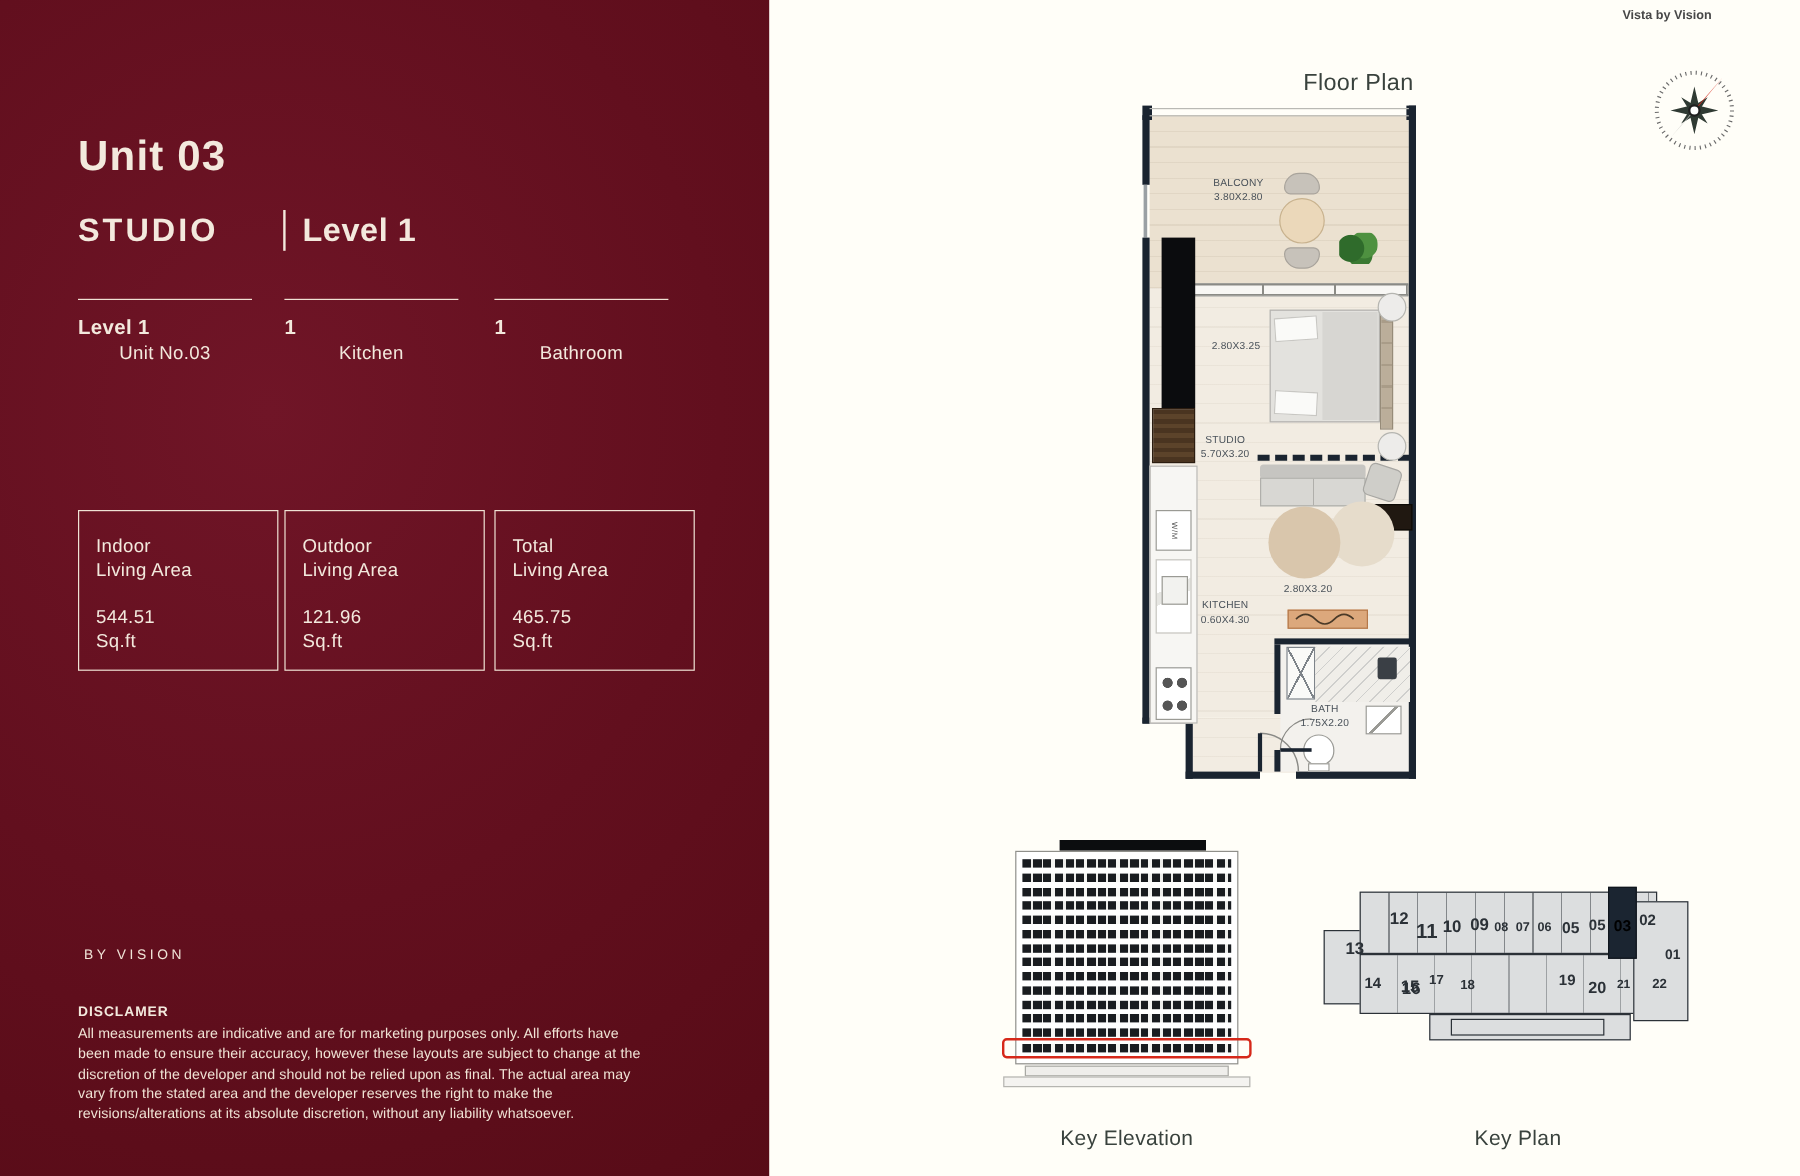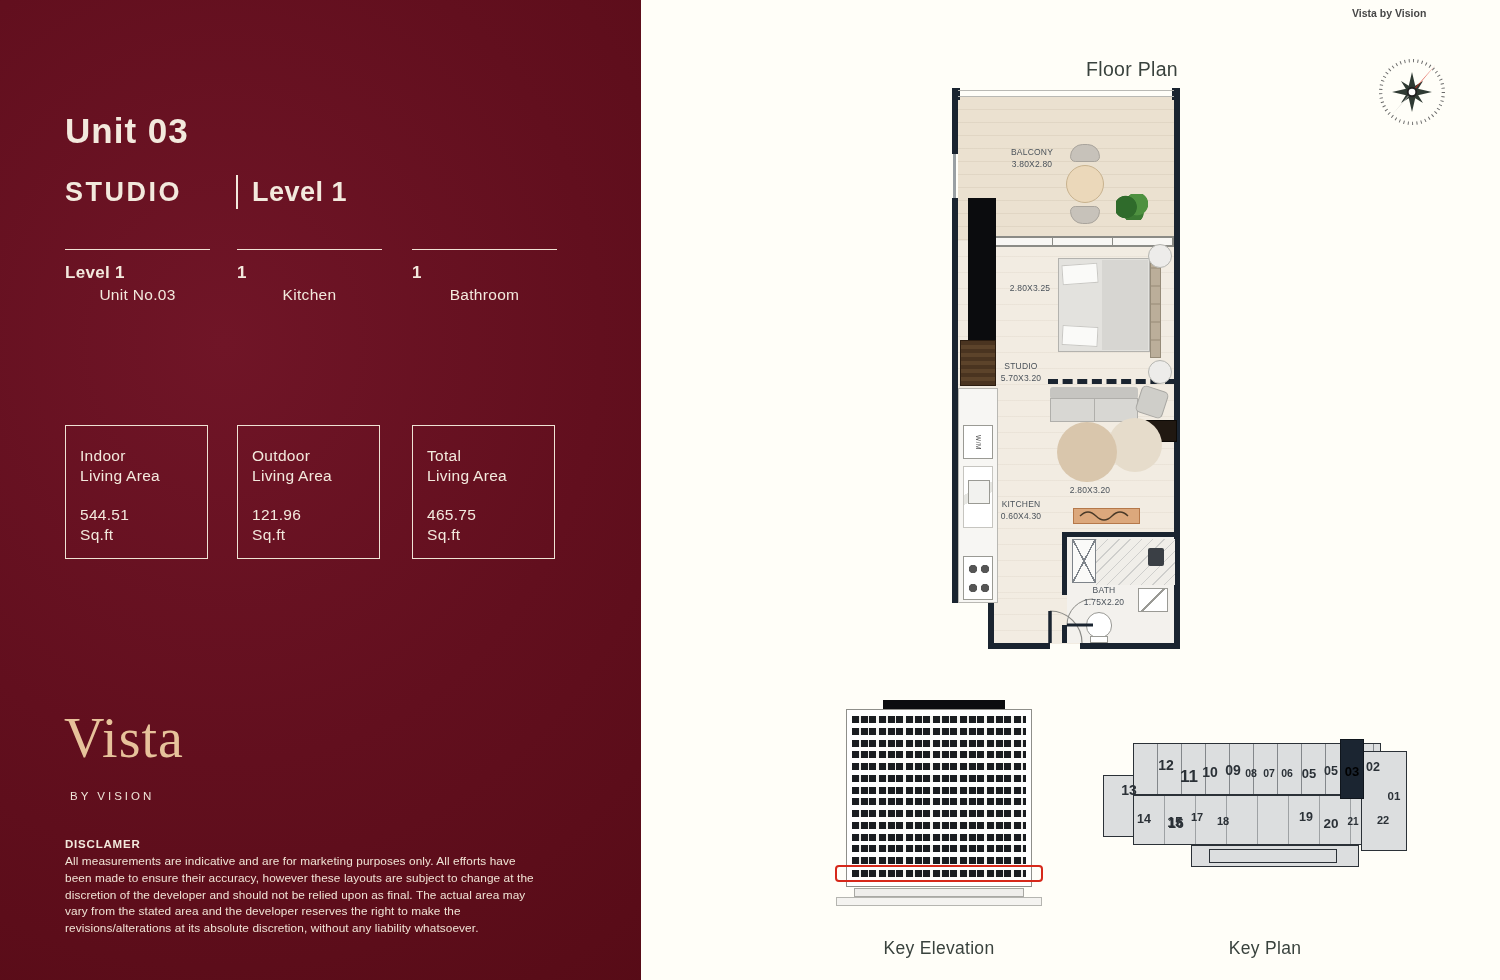--- a/index.html
+++ b/index.html
@@ -14,21 +14,21 @@
   .type-row{left:65px;top:172px;height:40px;display:flex;align-items:center;color:#F3E9DD;}
   .unit-type{font-size:27px;font-weight:600;letter-spacing:2.5px;}
   .type-div{width:2px;height:34px;background:#F3E9DD;margin:0 14px 0 54px;}
   .unit-level{font-size:27px;font-weight:600;letter-spacing:.5px;}
 
   .spec{top:249px;width:145px;color:#F3E9DD;border-top:1.5px solid #EFE2D4;padding-top:13px;}
   .spec-1{left:65px;} .spec-2{left:237px;} .spec-3{left:412px;}
   .spec-value{font-size:17px;font-weight:600;letter-spacing:.3px;}
   .spec-label{font-size:15.5px;margin-top:3px;letter-spacing:.3px;text-align:center;}
 
-  .area-box{top:425px;width:143px;height:134px;border:1.5px solid #EFE2D4;color:#F3E9DD;
+  .area-box{top:425px;width:167px;height:134px;border:1.5px solid #EFE2D4;color:#F3E9DD;
     box-sizing:border-box;padding:20px 14px 0 14px;}
   .area-1{left:65px;} .area-2{left:237px;} .area-3{left:412px;}
   .ab-line{font-size:15.5px;line-height:20px;letter-spacing:.3px;}
   .ab-value{margin-top:19px;}
 
   .logo{left:64px;top:706px;font-family:"Liberation Serif","DejaVu Serif",serif;
     font-size:56px;color:#E7C29B;letter-spacing:1px;}
   .byline{left:70px;top:790px;font-size:11.5px;letter-spacing:3px;color:#F0E4D8;font-weight:500;}
 
   .disc-head{left:65px;top:838px;font-size:11.5px;font-weight:700;letter-spacing:.8px;color:#F3E9DD;}
@@ -177,21 +177,20 @@
     <div class="ab-line ab-value">121.96</div>
     <div class="ab-line">Sq.ft</div>
   </div>
   <div class="abs area-box area-3">
     <div class="ab-line">Total</div>
     <div class="ab-line">Living Area</div>
     <div class="ab-line ab-value">465.75</div>
     <div class="ab-line">Sq.ft</div>
   </div>
 
-  <div class="abs logo">Vista</div>
   <div class="abs byline">BY VISION</div>
 
   <div class="abs disc-head">DISCLAMER</div>
   <div class="abs disc-body">All measurements are indicative and are for marketing purposes only. All efforts have been made to ensure their accuracy, however these layouts are subject to change at the discretion of the developer and should not be relied upon as final. The actual area may vary from the stated area and the developer reserves the right to make the revisions/alterations at its absolute discretion, without any liability whatsoever.</div>
 </aside>
 
 <div class="abs watermark">Vista by Vision</div>
 <h2 class="abs fp-title">Floor Plan</h2>
 
 <svg class="abs compass" viewBox="-40 -40 80 80">

